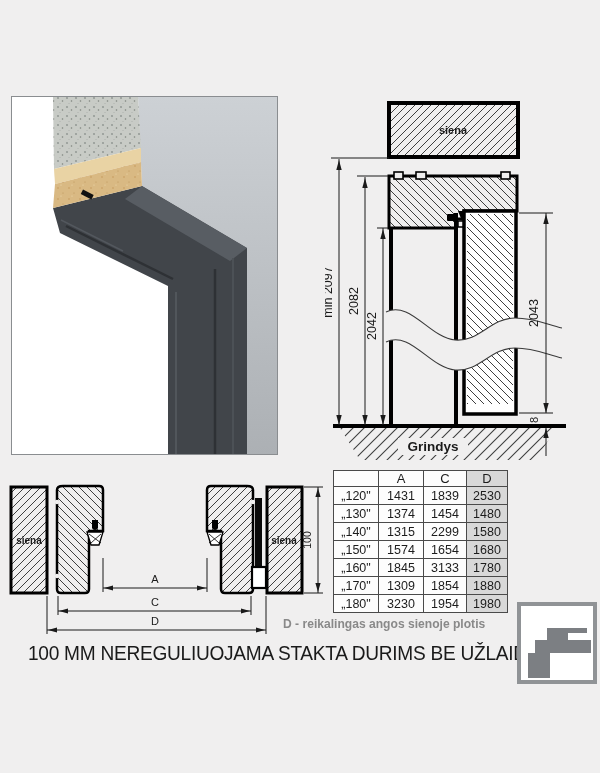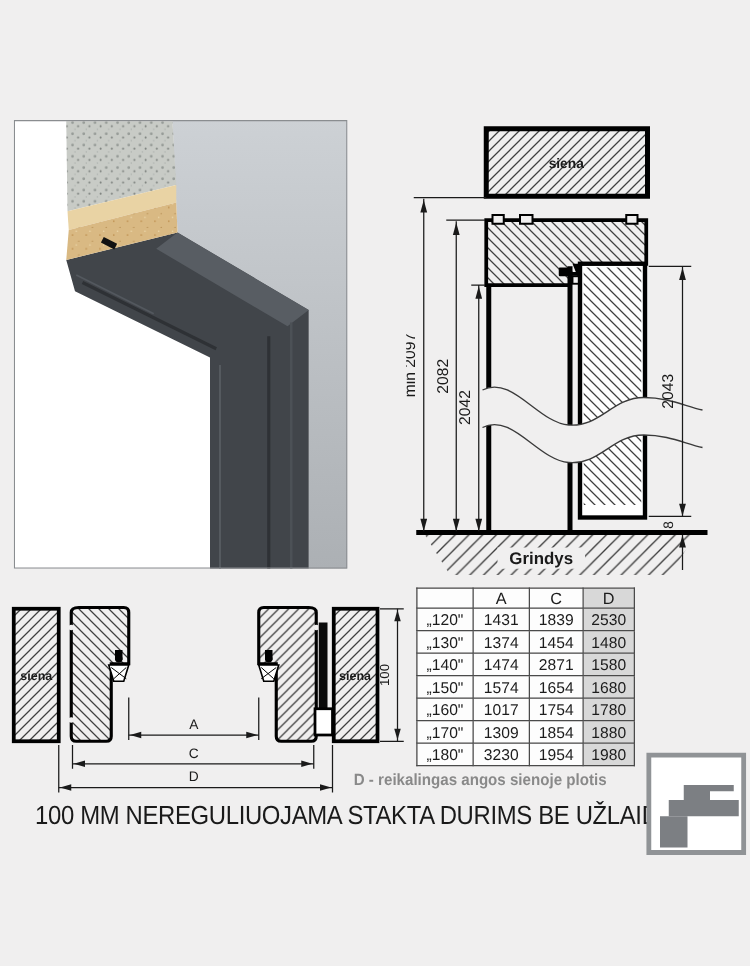--- a/index.html
+++ b/index.html
@@ -219,34 +219,34 @@
     <td class="dcol">2530</td>
   </tr>
   <tr>
     <td>„130"</td>
     <td>1374</td>
     <td>1454</td>
     <td class="dcol">1480</td>
   </tr>
   <tr>
     <td>„140"</td>
-    <td>1474</td>
-    <td>2871</td>
+    <td>1315</td>
+    <td>2299</td>
     <td class="dcol">1580</td>
   </tr>
   <tr>
     <td>„150"</td>
     <td>1574</td>
     <td>1654</td>
     <td class="dcol">1680</td>
   </tr>
   <tr>
     <td>„160"</td>
-    <td>1017</td>
-    <td>1754</td>
+    <td>1845</td>
+    <td>3133</td>
     <td class="dcol">1780</td>
   </tr>
   <tr>
     <td>„170"</td>
     <td>1309</td>
     <td>1854</td>
     <td class="dcol">1880</td>
   </tr>
   <tr>
     <td>„180"</td>

